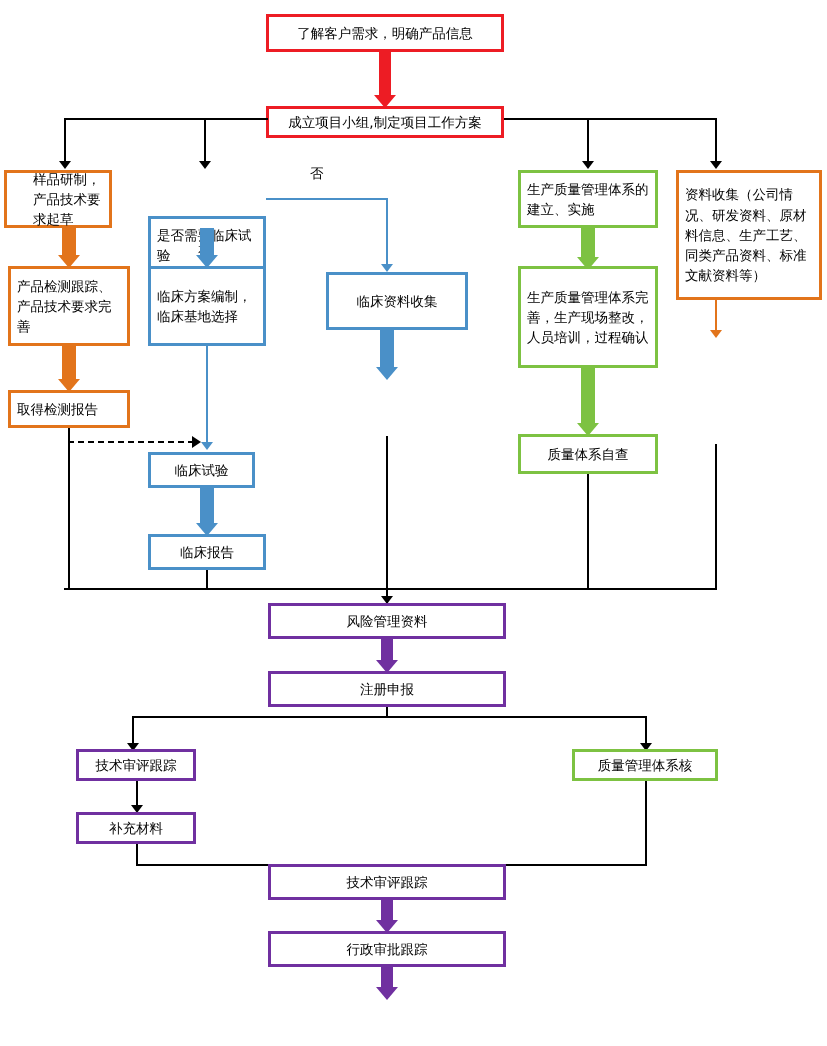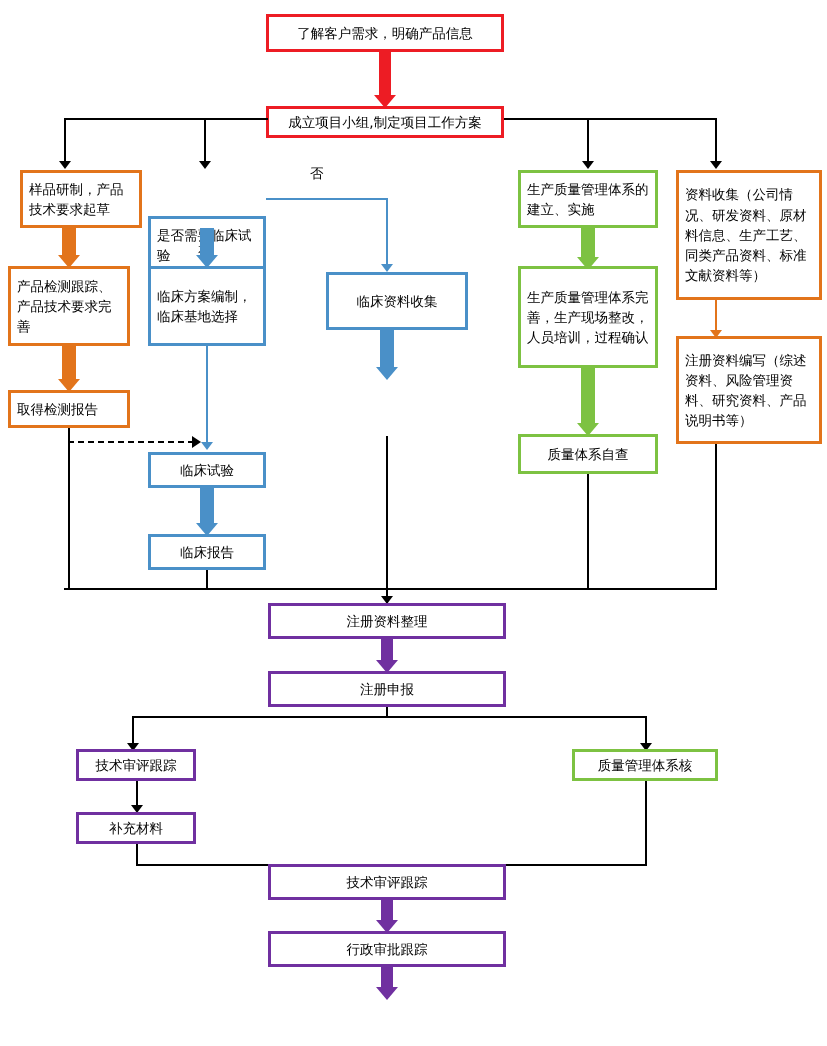--- a/index.html
+++ b/index.html
@@ -73,21 +73,21 @@
   <div class="ln v" style="left:204px;top:118px;height:44px;"></div>
   <div class="tip" style="left:199px;top:161px;"></div>
 
   <div class="ln h" style="left:504px;top:118px;width:212px;"></div>
   <div class="ln v" style="left:587px;top:118px;height:44px;"></div>
   <div class="tip" style="left:582px;top:161px;"></div>
 
   <div class="ln v" style="left:715px;top:118px;height:44px;"></div>
   <div class="tip" style="left:710px;top:161px;"></div>
 
-  <div class="node left b-orange" style="left:20px;top:170px;width:122px;height:58px;">
+  <div class="node left b-orange" style="left:4px;top:170px;width:108px;height:58px;padding-left:20px;">
     <span class="txt">样品研制，产品技术要求起草</span>
   </div>
 
   <div class="fat orange" style="left:58px;top:228px;width:22px;height:40px;">
     <div class="stem" style="top:0;width:14px;height:27px;"></div>
     <div class="head" style="top:27px;"></div>
   </div>
 
   <div class="node left b-orange" style="left:8px;top:266px;width:122px;height:80px;">
     <span class="txt">产品检测跟踪、产品技术要求完善</span>
@@ -119,21 +119,21 @@
     <div class="head" style="top:27px;"></div>
   </div>
 
   <div class="node left b-blue" style="left:148px;top:266px;width:118px;height:80px;">
     <span class="txt">临床方案编制，临床基地选择</span>
   </div>
 
   <div class="ln v blue-l" style="left:206px;top:346px;height:96px;"></div>
   <div class="tip blue-t" style="left:201px;top:442px;"></div>
 
-  <div class="node center b-blue" style="left:148px;top:452px;width:118px;height:36px;">
+  <div class="node center b-blue" style="left:148px;top:452px;width:107px;height:36px;">
     <span class="txt">临床试验</span>
   </div>
 
   <div class="fat blue" style="left:196px;top:488px;width:22px;height:48px;">
     <div class="stem" style="top:0;width:14px;height:35px;"></div>
     <div class="head" style="top:35px;"></div>
   </div>
 
   <div class="node center b-blue" style="left:148px;top:534px;width:118px;height:36px;">
     <span class="txt">临床报告</span>
@@ -182,32 +182,29 @@
 
   <div class="ln v" style="left:587px;top:474px;height:115px;"></div>
 
   <div class="node left b-orange" style="left:676px;top:170px;width:146px;height:130px;">
     <span class="txt">资料收集（公司情况、研发资料、原材料信息、生产工艺、同类产品资料、标准文献资料等）</span>
   </div>
 
   <div class="ln v orange-l" style="left:715px;top:300px;height:30px;"></div>
   <div class="tip orange-t" style="left:710px;top:330px;"></div>
 
-  <div class="node left b-orange" style="left:676px;top:336px;width:146px;height:108px;">
-    <span class="txt">注册资料编写（综述资料、风险管理资料、研究资料、产品说明书等）</span>
-  </div>
 
   <div class="ln v" style="left:715px;top:444px;height:145px;"></div>
 
   <div class="ln h" style="left:64px;top:588px;width:653px;"></div>
   <div class="ln v" style="left:386px;top:588px;height:15px;"></div>
   <div class="tip" style="left:381px;top:596px;"></div>
 
   <div class="node center b-purple" style="left:268px;top:603px;width:238px;height:36px;">
-    <span class="txt">注册资料整理</span>
+    <span class="txt">风险管理资料</span>
   </div>
 
   <div class="fat purple" style="left:376px;top:639px;width:22px;height:34px;">
     <div class="stem" style="top:0;width:12px;height:21px;"></div>
     <div class="head" style="top:21px;"></div>
   </div>
 
   <div class="node center b-purple" style="left:268px;top:671px;width:238px;height:36px;">
     <span class="txt">注册申报</span>
   </div>

